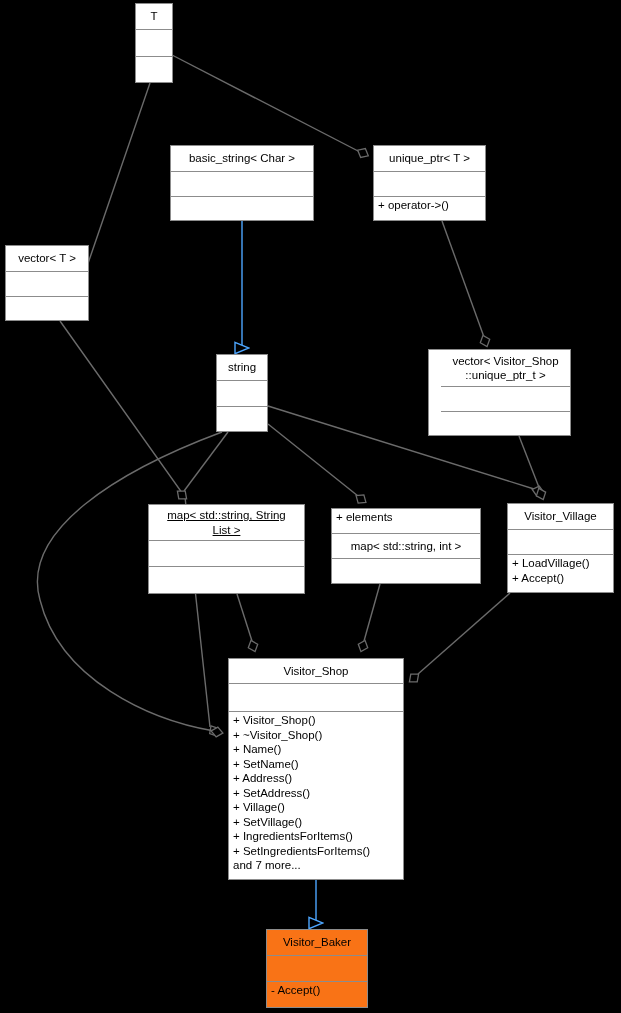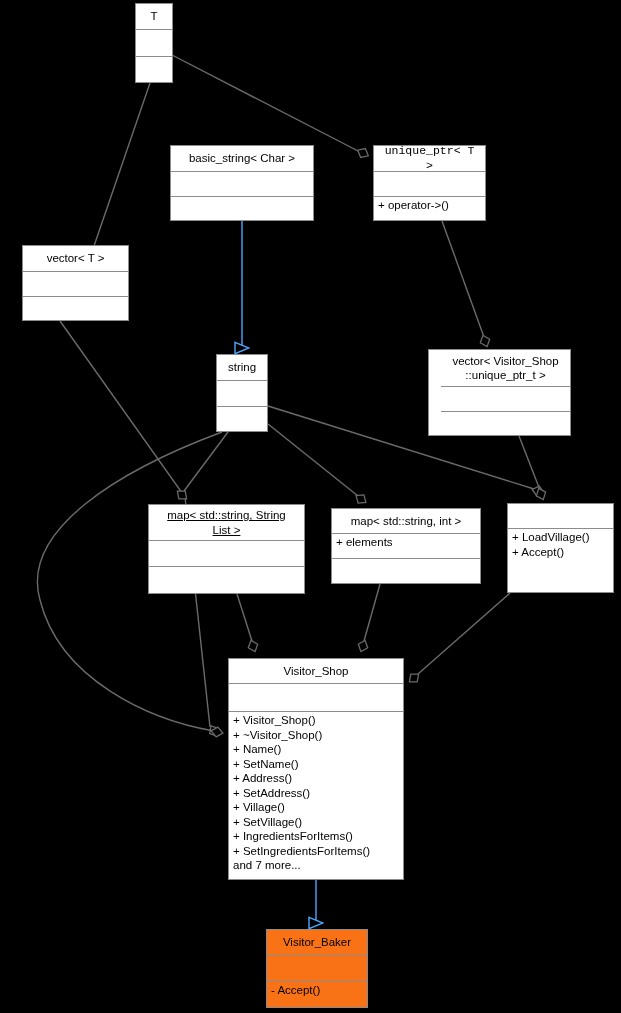--- a/index.html
+++ b/index.html
@@ -133,25 +133,25 @@
         <div class="sec title" style="height: 26px;">T</div>
         <div class="sec attrs" style="height: 27px;"></div>
         <div class="sec ops"></div>
       </div>
       <div class="node" style="left: 170px; top: 145px; width: 144px; height: 76px;">
         <div class="sec title" style="height: 26px;">basic_string&lt; Char &gt;</div>
         <div class="sec attrs" style="height: 25px;"></div>
         <div class="sec ops"></div>
       </div>
       <div class="node" style="left: 373px; top: 145px; width: 113px; height: 76px;">
-        <div class="sec title" style="height: 26px; font-family: Liberation Mono, monospace;">unique_ptr&lt; T &gt;</div>
+        <div class="sec title" style="height: 26px;">unique_ptr&lt; T &gt;</div>
         <div class="sec attrs" style="height: 25px;"></div>
         <div class="sec ops">+ operator-&gt;()</div>
       </div>
-      <div class="node" style="left: 22px; top: 245px; width: 107px; height: 76px;">
+      <div class="node" style="left: 5px; top: 245px; width: 84px; height: 76px;">
         <div class="sec title" style="height: 26px;">vector&lt; T &gt;</div>
         <div class="sec attrs" style="height: 25px;"></div>
         <div class="sec ops"></div>
       </div>
       <div class="node" style="left: 216px; top: 354px; width: 52px; height: 78px;">
         <div class="sec title" style="height: 26px;">string</div>
         <div class="sec attrs" style="height: 26px;"></div>
         <div class="sec ops"></div>
       </div>
       <div class="node" style="left: 428px; top: 349px; width: 143px; height: 87px; padding-left: 12px;">
@@ -160,25 +160,26 @@
         <div class="sec attrs" style="height: 25px;"></div>
         <div class="sec ops"></div>
       </div>
       <div class="node" style="left: 148px; top: 504px; width: 157px; height: 90px;">
         <div class="sec title" style="height: 36px; text-decoration: underline;">map&lt; std::string, String
 List &gt;</div>
         <div class="sec attrs" style="height: 26px;"></div>
         <div class="sec ops"></div>
       </div>
       <div class="node" style="left: 331px; top: 508px; width: 150px; height: 76px;">
+        <div class="sec attrs" style="height: 25px;">+ elements</div>
         <div class="sec title" style="height: 25px;">map&lt; std::string, int &gt;</div>
-        <div class="sec attrs" style="height: 25px;">+ elements</div>
         <div class="sec ops"></div>
       </div>
       <div class="node" style="left: 507px; top: 503px; width: 107px; height: 90px;">
+        <div class="sec title" style="height: 26px;">Visitor_Village</div>
         <div class="sec attrs" style="height: 25px;"></div>
         <div class="sec ops">+ LoadVillage()
 + Accept()</div>
       </div>
       <div class="node" style="left: 228px; top: 658px; width: 176px; height: 222px;">
         <div class="sec title" style="height: 25px;">Visitor_Shop</div>
         <div class="sec attrs" style="height: 28px;"></div>
         <div class="sec ops">+ Visitor_Shop()
 + ~Visitor_Shop()
 + Name()

